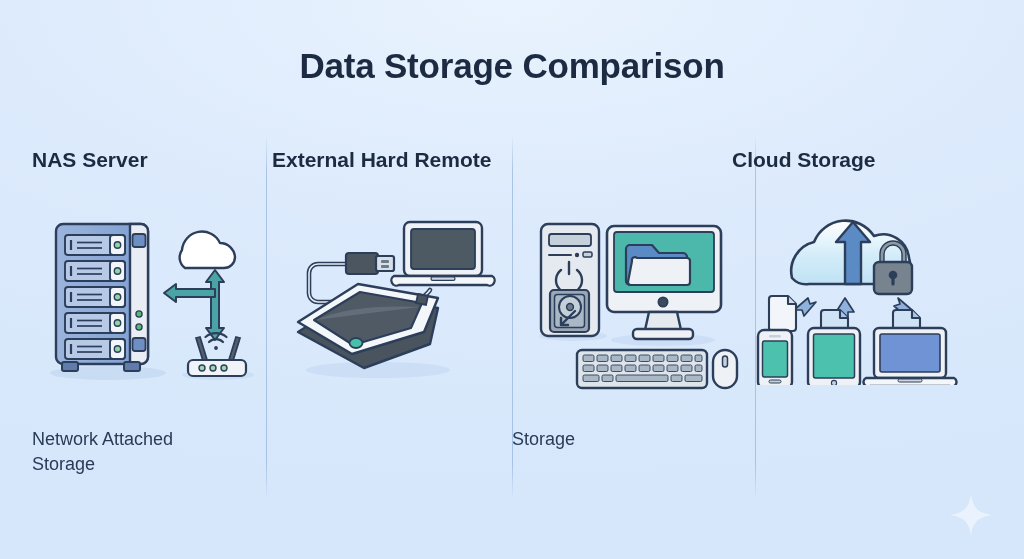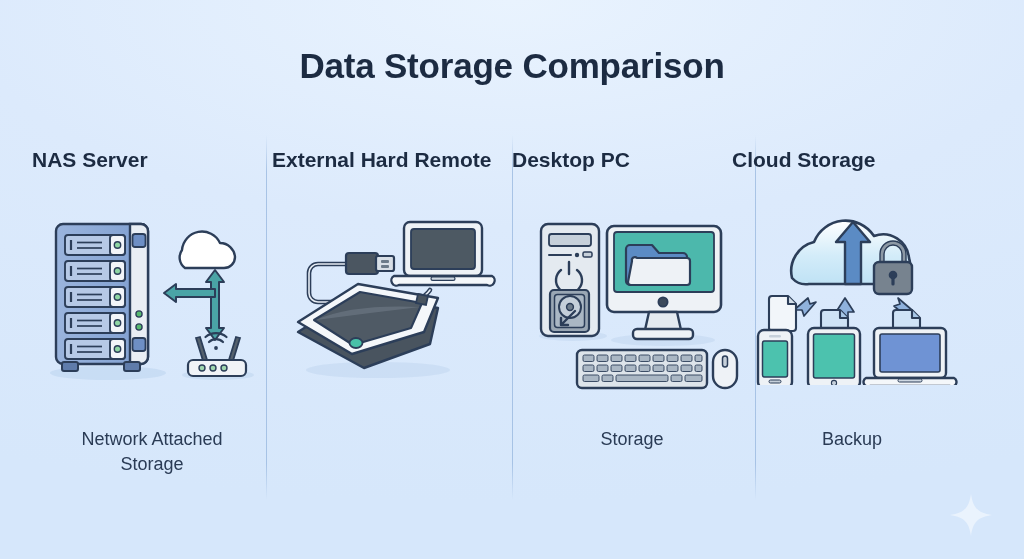--- a/index.html
+++ b/index.html
@@ -32,21 +32,21 @@
   
   .col{ position:absolute; top:135px; width:240px; height:370px; }
   .col-head{
     position:absolute; left:0; top:13px; width:100%;
     text-align:left; font-size:21px; font-weight:600; color:#1c2b42;
   }
   .col-art{ position:absolute; left:0; top:75px; width:100%; height:200px; }
   .col-art svg{ display:block; margin:0 auto; }
   .col-cap{
     position:absolute; left:0; top:292px; width:100%;
-    text-align:center; font-size:18px; line-height:25px; color:#2a3b55;
+    font-size:18px; line-height:25px; color:#2a3b55;
   }
   
   .sparkle{ position:absolute; left:948px; top:492px; width:46px; height:46px; opacity:.55; }
 </style>
 </head>
 <body>
 
 <div id="canvas">
 
   <div class="title">Data Storage Comparison</div>
@@ -205,21 +205,20 @@
           <path d="M132 84 l10 2 l-2 9 l-10 -2 z" fill="#49545f" stroke="#2c3e59" stroke-width="1.8"></path>
         </g>
       </svg>
     </div>
 
     <div class="col-cap">
     </div>
   </div>
 
   <div class="col" style="left:512px">
-    <div class="col-head">Desktop PC</div>
 
     <div class="col-art">
       <svg width="214" height="182" viewBox="0 0 214 182">
 
         <g>
           <ellipse cx="48" cy="126" rx="34" ry="5" fill="#bcd3ee" opacity=".45"></ellipse>
           <rect x="16" y="14" width="58" height="112" rx="7" fill="#e4eaf0" stroke="#2c3e59" stroke-width="2.4"></rect>
           <rect x="24" y="24" width="42" height="12" rx="2.5" fill="#c6d0da" stroke="#2c3e59" stroke-width="1.8"></rect>
           <path d="M24 45 h22" stroke="#2c3e59" stroke-width="2" stroke-linecap="round"></path>
           <circle cx="52" cy="45" r="2.2" fill="#2c3e59"></circle>
@@ -364,21 +363,20 @@
         <g>
           <rect x="128" y="118" width="72" height="50" rx="5" fill="#eef2f6" stroke="#2c3e59" stroke-width="2.4"></rect>
           <rect x="134" y="124" width="60" height="38" rx="2" fill="#6f93d4" stroke="#2c3e59" stroke-width="1.6"></rect>
           <path d="M120 168 h88 a4 4 0 0 1 -4 8 h-80 a4 4 0 0 1 -4 -8 z" fill="#f4f7fa" stroke="#2c3e59" stroke-width="2.4" stroke-linejoin="round"></path>
           <rect x="152" y="169" width="24" height="3" rx="1.5" fill="#cfd8e2" stroke="#2c3e59" stroke-width="1"></rect>
         </g>
       </svg>
     </div>
 
     <div class="col-cap">
-      <div>Backup</div>
     </div>
   </div>
 
   <div class="sparkle">
     <svg width="46" height="46" viewBox="0 0 46 46">
       <path d="M23 2 C25 16 30 21 44 23 C30 25 25 30 23 44 C21 30 16 25 2 23 C16 21 21 16 23 2 Z" fill="#ffffff" opacity=".9"></path>
     </svg>
   </div>
 
 </div>

